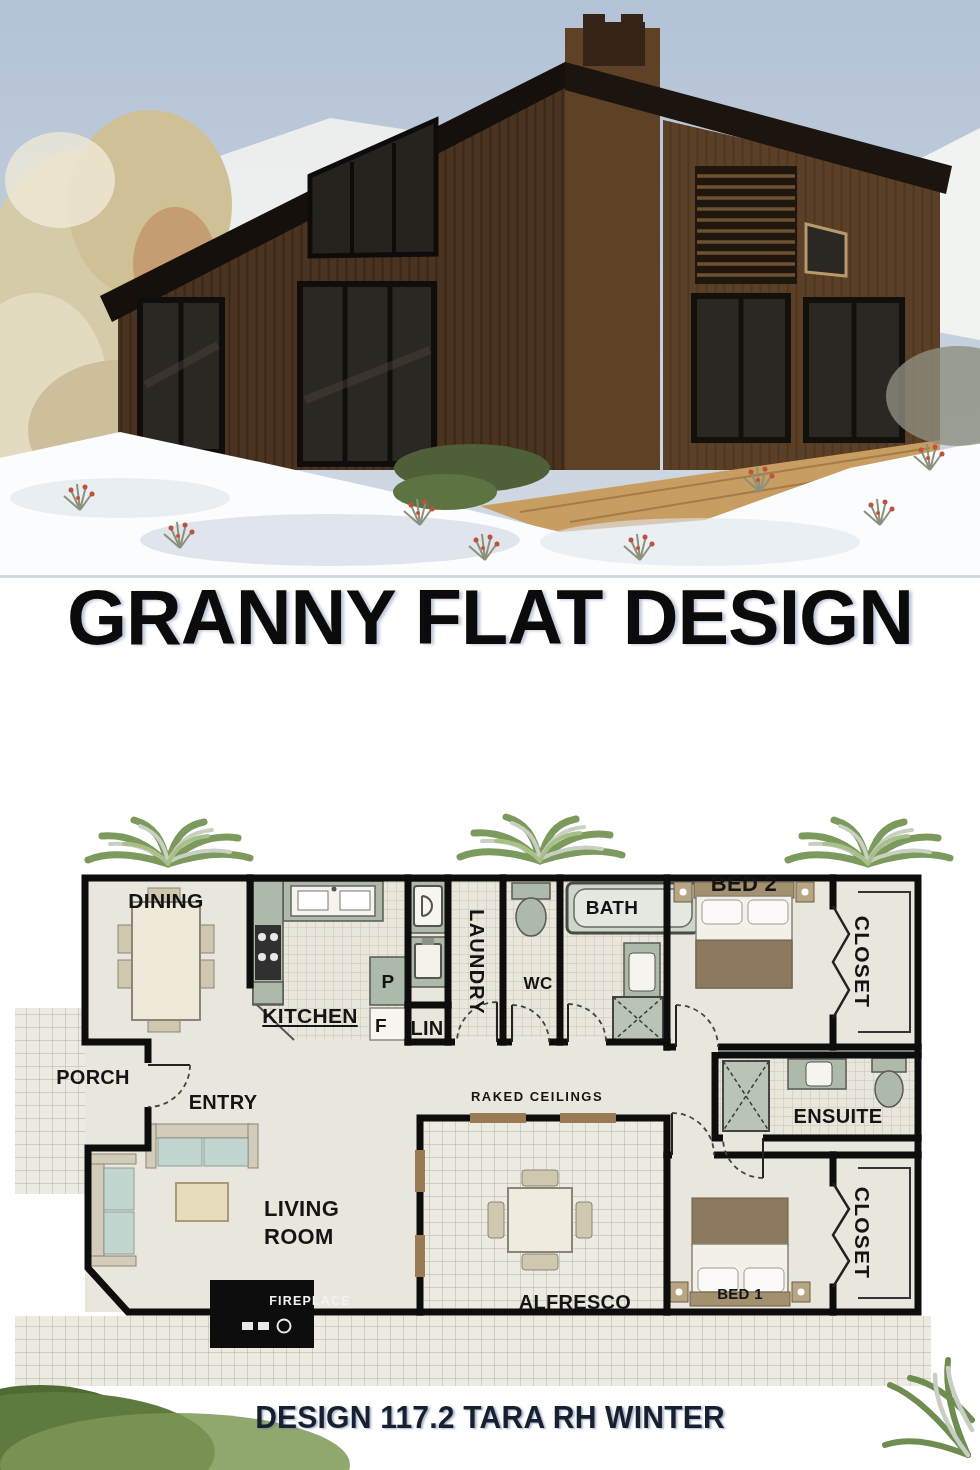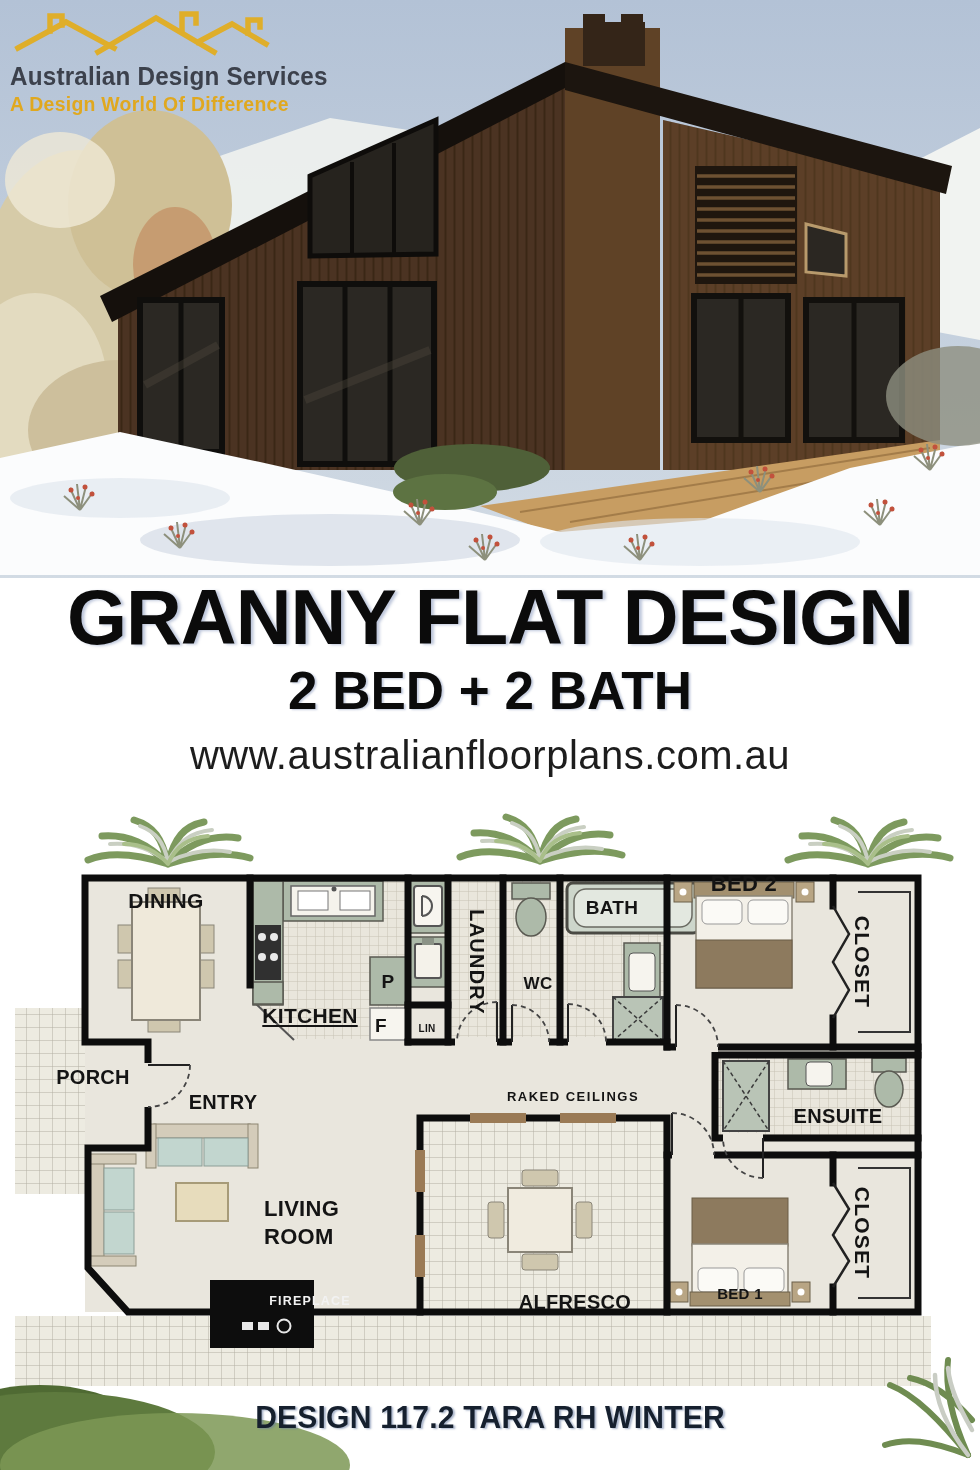--- a/index.html
+++ b/index.html
@@ -13,24 +13,24 @@
   
   .hline{position:absolute;left:0;width:980px;text-align:center;color:#0b0b0b;}
   .h-title{top:578px;font-size:78px;font-weight:bold;letter-spacing:-1px;line-height:1;
            text-shadow:3px 1px 3px rgba(110,130,175,.45);transform:scaleX(.99);}
   .h-sub{top:664px;font-size:53px;font-weight:bold;line-height:1;text-shadow:2px 1px 2px rgba(110,130,175,.4);}
   .h-url{top:735px;font-size:40px;font-weight:normal;color:#1d1d1d;letter-spacing:.5px;line-height:1;}
   
   .pl{position:absolute;transform:translate(-50%,-50%);font-weight:bold;color:#141414;
       font-size:21px;white-space:nowrap;letter-spacing:.3px;}
   .vert{transform:translate(-50%,-50%) rotate(90deg);letter-spacing:1.2px;}
-  .small{font-size:10px;}
+  .small{font-size:20px;}
   .living{white-space:normal;width:132px;text-align:left;line-height:1.25;font-size:22px;margin-left:40px;}
   .fp{font-size:12.5px;color:#f2f2f2;letter-spacing:1.2px;margin-left:48px;}
-  .note{font-size:13px;letter-spacing:1.5px;margin-left:36px;}
+  .note{font-size:13px;letter-spacing:1.5px;}
   .footer{position:absolute;left:0;top:1400px;width:980px;text-align:center;font-weight:bold;
           font-size:31px;color:#16202e;letter-spacing:.2px;text-shadow:2px 1px 2px rgba(100,120,160,.55);
           transform:scaleX(.97);}
 </style>
 </head>
 <body>
 
 <div class="canvas">
 
   <svg class="art" viewBox="0 0 980 1470">
@@ -329,38 +329,22 @@
         <path d="M968,1455 C930,1440 905,1438 885,1445"></path>
         <path d="M972,1420 C950,1395 930,1382 910,1378"></path>
       </g>
       <g stroke="#c9cdc4" stroke-width="4.5" stroke-linecap="round" fill="none">
         <path d="M968,1455 C945,1425 935,1400 935,1375"></path>
         <path d="M972,1430 C958,1405 950,1388 948,1368"></path>
       </g>
     </g>
   </svg>
 
-  <div class="logo">
-    <svg width="270" height="52" viewBox="0 0 270 52">
-      <g stroke="#dfae2a" stroke-width="5.5" fill="none" stroke-linecap="square">
-        <path d="M8,42 L56,16 L104,42"></path>
-        <path d="M40,25 V10 H52 V19"></path>
-        <path d="M88,46 L146,12 L204,46"></path>
-        <path d="M172,24 V8 H186 V17"></path>
-        <path d="M188,36 L222,18 L256,38"></path>
-        <path d="M238,27 V14 H250 V21"></path>
-      </g>
-    </svg>
-    <div class="logo-name">Australian Design Services</div>
-    <div class="logo-tag">A Design World Of Difference</div>
-  </div>
 
   <div class="hline h-title">GRANNY FLAT DESIGN</div>
-  <div class="hline h-sub">2 BED + 2 BATH</div>
-  <div class="hline h-url">www.australianfloorplans.com.au</div>
 
   <div>
     <div class="pl" style="left:166px;top:901px;">DINING</div>
     <div class="pl" style="left:310px;top:1016px;text-decoration:underline;">KITCHEN</div>
     <div class="pl" style="left:388px;top:982px;font-size:19px;">P</div>
     <div class="pl" style="left:381px;top:1026px;font-size:19px;">F</div>
     <div class="pl small" style="left:427px;top:1028px;">LIN</div>
     <div class="pl vert" style="left:476px;top:962px;font-size:20px;">LAUNDRY</div>
     <div class="pl" style="left:538px;top:984px;font-size:17px;">WC</div>
     <div class="pl" style="left:612px;top:908px;font-size:19px;">BATH</div>

